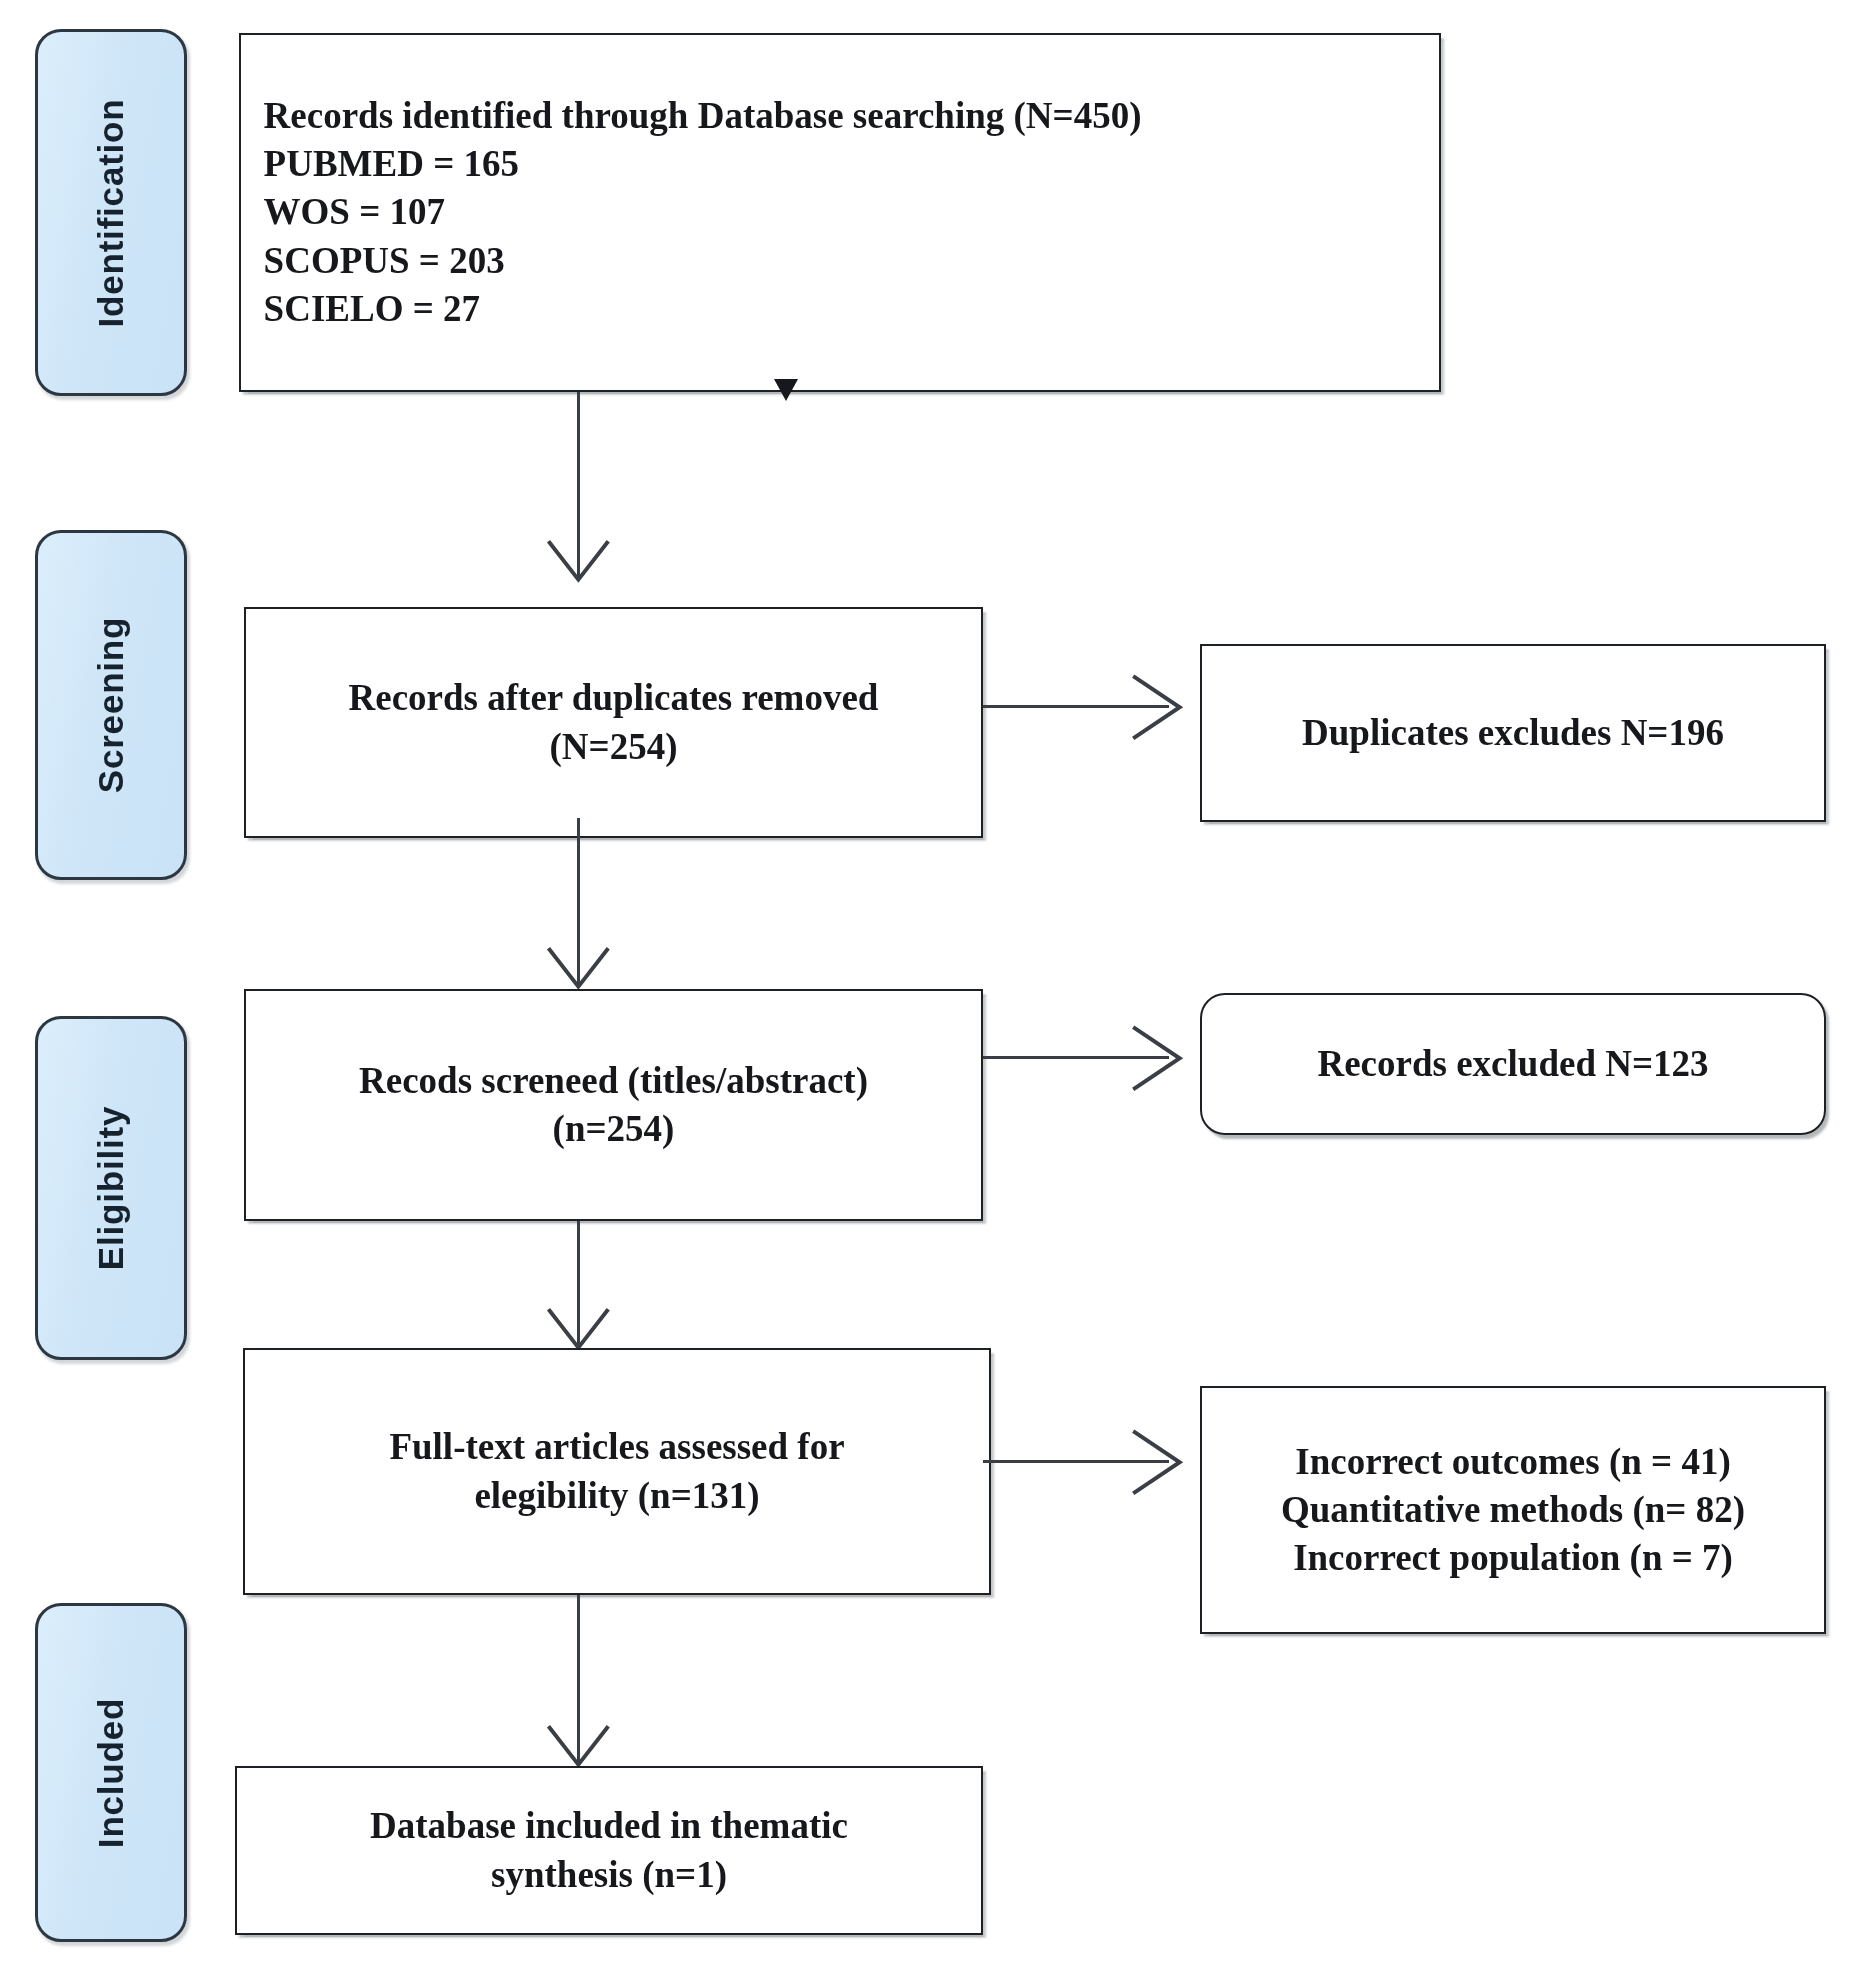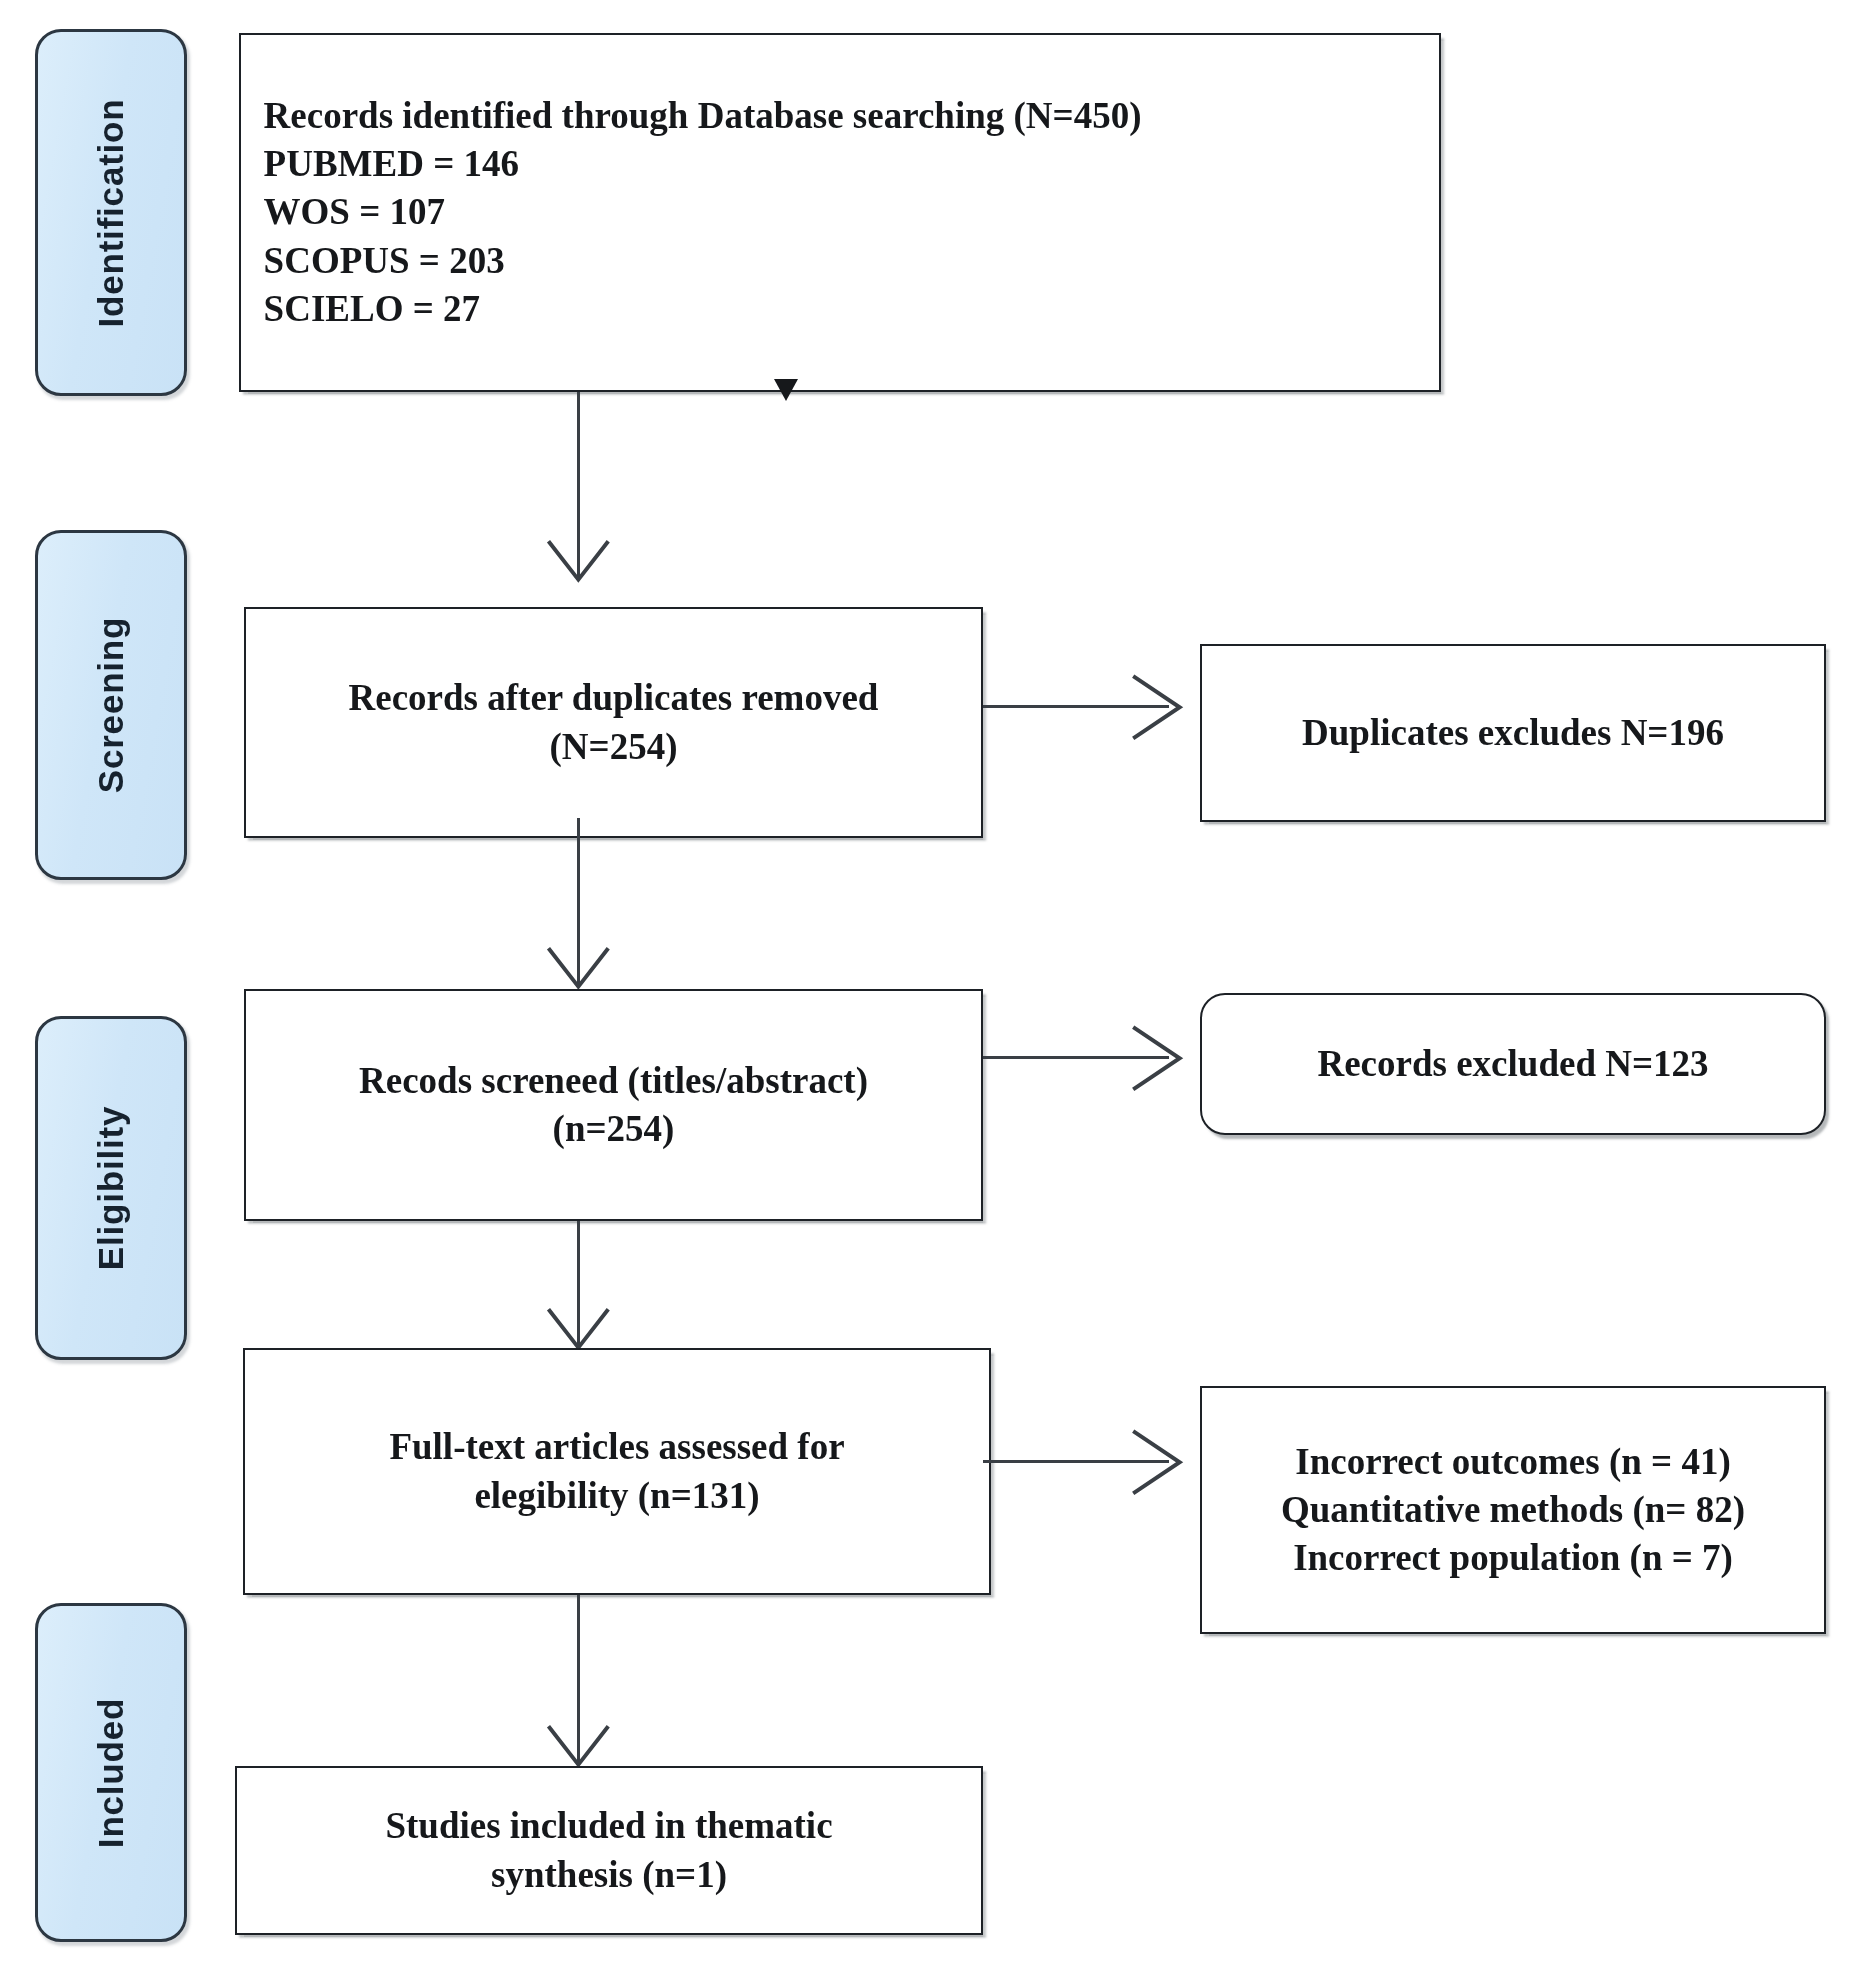--- a/index.html
+++ b/index.html
@@ -105,21 +105,21 @@
   <div class="stage-pill" style="left:35px;  top:1016px; width:152px; height:344px;">
     <span class="stage-text">Eligibility</span>
   </div>
 
   <div class="stage-pill" style="left:35px;  top:1603px; width:152px; height:339px;">
     <span class="stage-text">Included</span>
   </div>
 
   <div class="flow-box box-left" style="left:239px; top:33px; width:1202px; height:359px;">
     <div class="line">Records identified through Database searching (N=450)</div>
-    <div class="line">PUBMED = 146</div>
+    <div class="line">PUBMED = 165</div>
     <div class="line">WOS = 107</div>
     <div class="line">SCOPUS = 203</div>
     <div class="line">SCIELO = 27</div>
   </div>
 
   <div class="tri-down" style="left:774px; top:379px;"></div>
 
   <div class="v-line" style="left:577px; top:392px; width:3.4px; height:186px;"></div>
   <svg class="arrow-svg" style="left:537px; top:530px; width:85px; height:62px;" viewBox="0 0 150 110">
     <path d="M 20 20 L 73 88 L 126 20"></path>
@@ -178,18 +178,18 @@
     <div class="line">Quantitative methods (n= 82)</div>
     <div class="line">Incorrect population (n = 7)</div>
   </div>
 
   <div class="v-line" style="left:577px; top:1595px; width:3.4px; height:169px;"></div>
   <svg class="arrow-svg" style="left:537px; top:1715px; width:85px; height:62px;" viewBox="0 0 150 110">
     <path d="M 20 20 L 73 88 L 126 20"></path>
   </svg>
 
   <div class="flow-box box-center" style="left:235px; top:1766px; width:748px; height:169px;">
-    <div class="line">Studies included in thematic</div>
+    <div class="line">Database included in thematic</div>
     <div class="line">synthesis (n=1)</div>
   </div>
 
 </div>
 
 
 </body></html>

